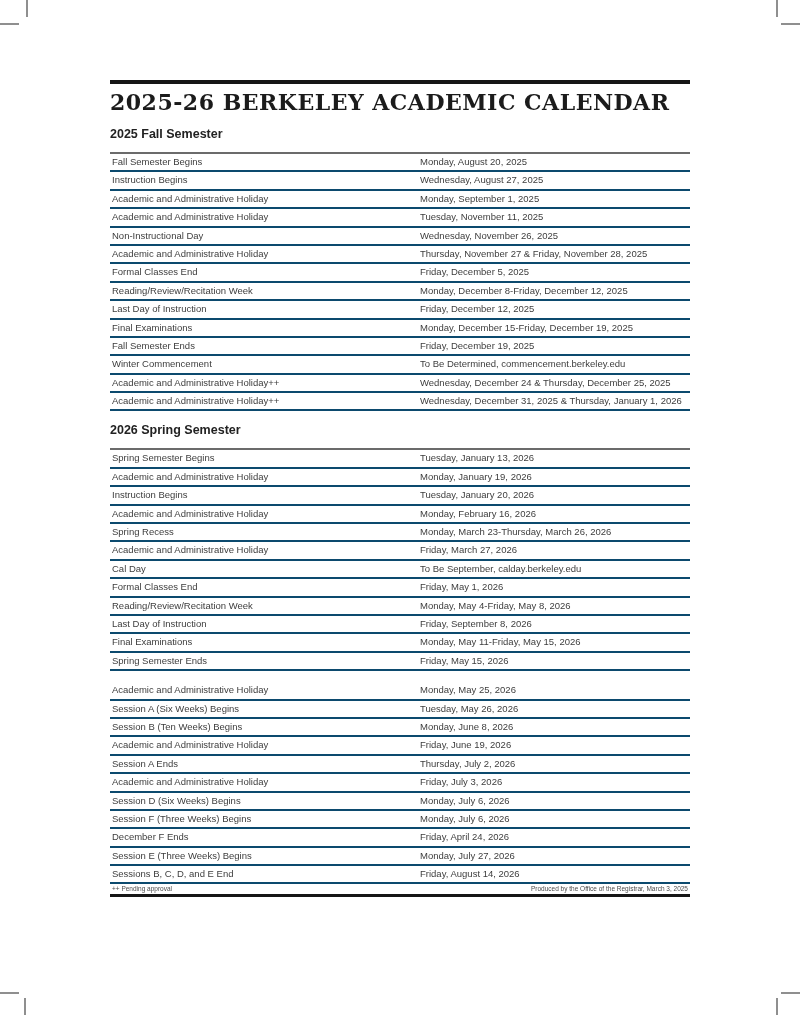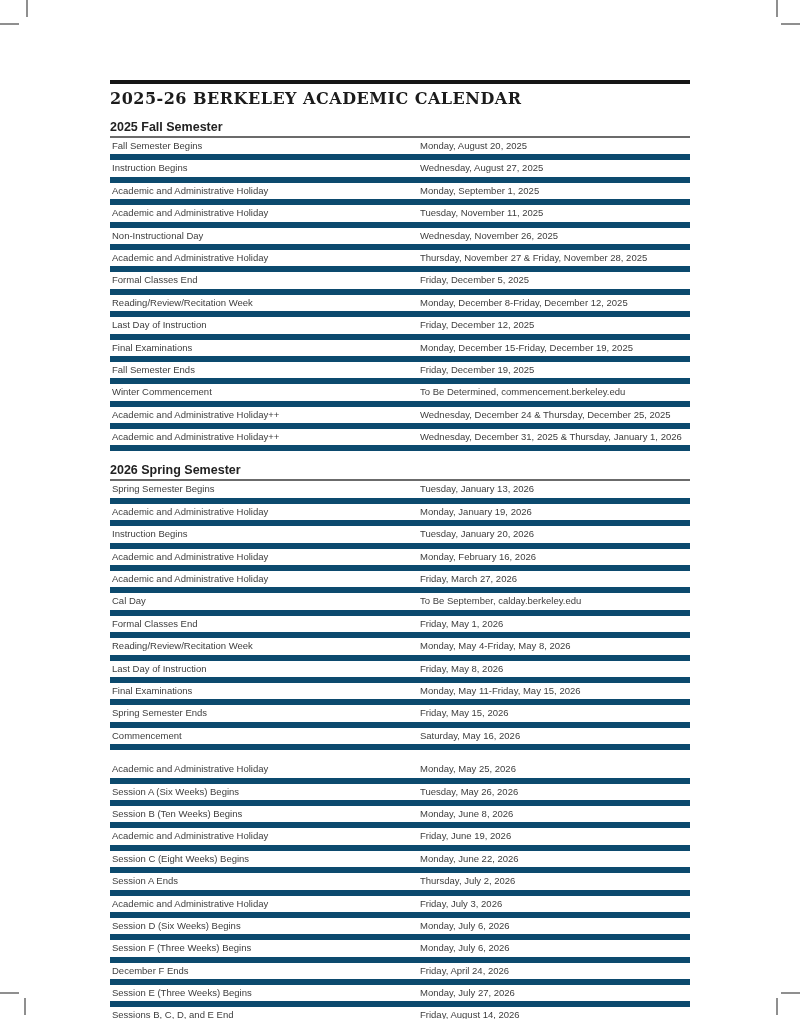--- a/index.html
+++ b/index.html
@@ -30,40 +30,40 @@
   }
   .title-rule {
     height: 4px;
     background: #161616;
     margin-bottom: 5px;
   }
   h1.doc-title {
     margin: 0 0 10px 0;
     font-family: "DejaVu Serif", serif;
     font-weight: bold;
-    font-size: 16px;
+    font-size: 22px;
     letter-spacing: 0.5px;
     color: #1b1b1b;
     white-space: nowrap;
   }
   .cal-section { margin-top: 11px; }
   .sec-heading {
     margin: 0;
     font-size: 12.5px;
     font-weight: bold;
     color: #222222;
     line-height: 16px;
     border-bottom: 2px solid #6b6b6b;
-    padding-bottom: 1px;
+    padding-bottom: 10px;
   }
   .cal-row {
     position: relative;
     height: 16.4px;
     line-height: 16.4px;
-    border-bottom: 6px solid #0c4a6e;
+    border-bottom: 2px solid #0c4a6e;
     font-size: 9.5px;
     color: #3d3d3d;
     white-space: nowrap;
   }
   .cal-row .ev { position: absolute; left: 2px; top: 0; }
   .cal-row .dt { position: absolute; left: 310px; top: 0; }
 
   .footer {
     display: flex;
     justify-content: space-between;
@@ -167,72 +167,68 @@
           </div>
           <div class="cal-row">
             <span class="ev">Instruction Begins</span>
             <span class="dt">Tuesday, January 20, 2026</span>
           </div>
           <div class="cal-row">
             <span class="ev">Academic and Administrative Holiday</span>
             <span class="dt">Monday, February 16, 2026</span>
           </div>
           <div class="cal-row">
+            <span class="ev">Spring Recess</span>
+            <span class="dt">Monday, March 23-Thursday, March 26, 2026</span>
+          </div>
+          <div class="cal-row">
             <span class="ev">Academic and Administrative Holiday</span>
             <span class="dt">Friday, March 27, 2026</span>
           </div>
           <div class="cal-row">
             <span class="ev">Cal Day</span>
             <span class="dt">To Be September, calday.berkeley.edu</span>
           </div>
           <div class="cal-row">
             <span class="ev">Formal Classes End</span>
             <span class="dt">Friday, May 1, 2026</span>
           </div>
           <div class="cal-row">
             <span class="ev">Reading/Review/Recitation Week</span>
             <span class="dt">Monday, May 4-Friday, May 8, 2026</span>
           </div>
           <div class="cal-row">
             <span class="ev">Last Day of Instruction</span>
-            <span class="dt">Friday, May 8, 2026</span>
+            <span class="dt">Friday, September 8, 2026</span>
           </div>
           <div class="cal-row">
             <span class="ev">Final Examinations</span>
             <span class="dt">Monday, May 11-Friday, May 15, 2026</span>
           </div>
           <div class="cal-row">
             <span class="ev">Spring Semester Ends</span>
             <span class="dt">Friday, May 15, 2026</span>
           </div>
-          <div class="cal-row">
-            <span class="ev">Commencement</span>
-            <span class="dt">Saturday, May 16, 2026</span>
-          </div>
         </section>
         <section class="cal-section">
           <div class="cal-row">
             <span class="ev">Academic and Administrative Holiday</span>
             <span class="dt">Monday, May 25, 2026</span>
           </div>
           <div class="cal-row">
             <span class="ev">Session A (Six Weeks) Begins</span>
             <span class="dt">Tuesday, May 26, 2026</span>
           </div>
           <div class="cal-row">
             <span class="ev">Session B (Ten Weeks) Begins</span>
             <span class="dt">Monday, June 8, 2026</span>
           </div>
           <div class="cal-row">
             <span class="ev">Academic and Administrative Holiday</span>
             <span class="dt">Friday, June 19, 2026</span>
-          </div>
-          <div class="cal-row">
-            <span class="ev">Session C (Eight Weeks) Begins</span>
-            <span class="dt">Monday, June 22, 2026</span>
           </div>
           <div class="cal-row">
             <span class="ev">Session A Ends</span>
             <span class="dt">Thursday, July 2, 2026</span>
           </div>
           <div class="cal-row">
             <span class="ev">Academic and Administrative Holiday</span>
             <span class="dt">Friday, July 3, 2026</span>
           </div>
           <div class="cal-row">

